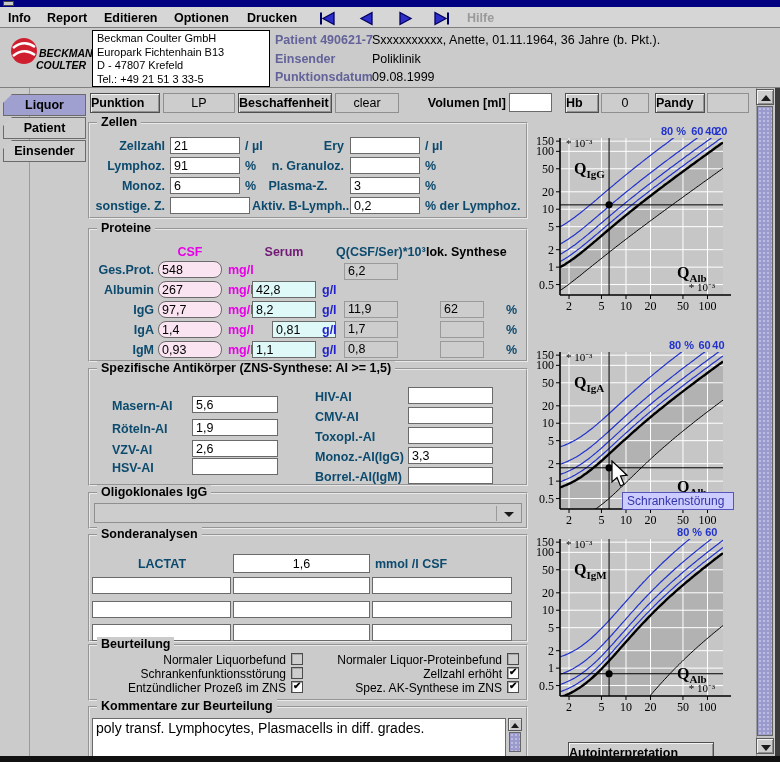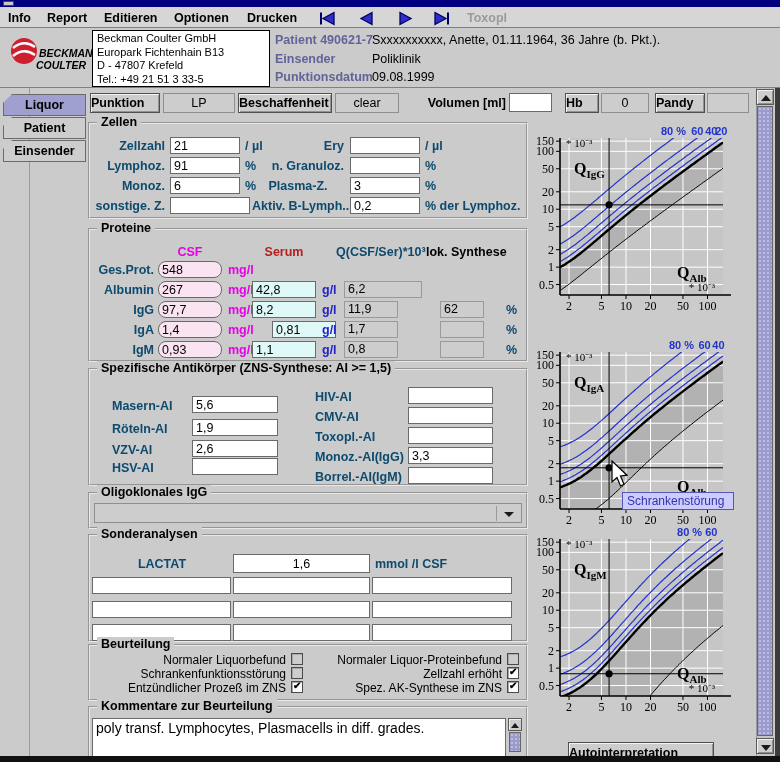--- a/index.html
+++ b/index.html
@@ -89,21 +89,21 @@
   <svg class="navbtn" style="left:355px" viewBox="0 0 24 15">
     <polygon points="17,1.5 6,7.5 17,13.5" fill="#2e2ec8" stroke="#000060" stroke-width="1.3"></polygon>
   </svg>
   <svg class="navbtn" style="left:393px" viewBox="0 0 24 15">
     <polygon points="7,1.5 18,7.5 7,13.5" fill="#2e2ec8" stroke="#000060" stroke-width="1.3"></polygon>
   </svg>
   <svg class="navbtn" style="left:429px" viewBox="0 0 24 15">
     <polygon points="6,1.5 17,7.5 6,13.5" fill="#2e2ec8" stroke="#000060" stroke-width="1.3"></polygon>
     <line x1="19" y1="1.5" x2="19" y2="13.5" stroke="#000060" stroke-width="2"></line>
   </svg>
-  <span class="menu-item disabled" style="left:467px">Toxopl</span>
+  <span class="menu-item disabled" style="left:467px">Hilfe</span>
 </div>
 
 <svg class="abs" style="left:6px; top:31px; width:86px; height:56px;" viewBox="0 0 86 56">
   <circle cx="18" cy="20" r="13" fill="#cf1f2f"></circle>
   <path d="M7 17 Q18 8 29 16" stroke="#fff" stroke-width="2.4" fill="none"></path>
   <path d="M7 25 Q18 16 29 24" stroke="#fff" stroke-width="2.4" fill="none"></path>
   <text x="33" y="26" font-size="10.5" font-weight="bold" font-style="italic" font-family="Liberation Sans, sans-serif">BECKMAN</text>
   <text x="30" y="38" font-size="10.5" font-weight="bold" font-style="italic" font-family="Liberation Sans, sans-serif">COULTER</text>
 </svg>
 <div class="abs addrbox">
@@ -163,34 +163,34 @@
 <span class="flbl" style="left:82px; top:199px; width:83px; text-align:right">sonstige. Z.</span>
 <input class="winp" style="left: 170px; top: 197px; width: 80px; height: 17px;" readonly="" value="">
 <span class="flbl" style="left:252px; top:199px; width:92px; text-align:right">Aktiv. B-Lymph...</span>
 <input class="winp" style="left: 350px; top: 197px; width: 70px; height: 17px;" readonly="" value="0,2">
 <span class="flbl" style="left:425px; top:199px">% der Lymphoz.</span>
 
 <div class="grp" style="left:88px; top:228px; width:440px; height:134px">
   <span class="grp-title">Proteine</span>
 </div>
 <span class="abs" style="left:158px; top:245px; width:64px; text-align:center; color:#e800e8; font-weight:bold; font-size:12.5px">CSF</span>
-<span class="abs" style="left:252px; top:245px; width:64px; text-align:center; color:#b91c1c; font-weight:bold; font-size:12.5px">Serum</span>
+<span class="abs" style="left:252px; top:245px; width:64px; text-align:center; color:#701a75; font-weight:bold; font-size:12.5px">Serum</span>
 <span class="flbl" style="left:336px; top:245px">Q(CSF/Ser)*10³</span>
 <span class="blk" style="left:426px; top:245px">lok. Synthese</span>
 
 <span class="flbl" style="left:88px; top:263px; width:66px; text-align:right">Ges.Prot.</span>
 <input class="winp csf" style="left: 158px; top: 261px; width: 64px; height: 17px;" readonly="" value="548">
 <span class="abs" style="left:228px; top:263px; color:#e800e8; font-weight:bold; font-size:12.5px">mg/l</span>
 
 <span class="flbl" style="left:88px; top:283px; width:66px; text-align:right">Albumin</span>
 <input class="winp csf" style="left: 158px; top: 281px; width: 64px; height: 17px;" readonly="" value="267">
 <span class="abs" style="left:228px; top:283px; color:#e800e8; font-weight:bold; font-size:12.5px">mg/l</span>
 <input class="winp ser" style="left: 252px; top: 281px; width: 64px; height: 17px;" readonly="" value="42,8">
 <span class="abs" style="left:322px; top:283px; color:#2222cc; font-weight:bold; font-size:12.5px">g/l</span>
-<div class="qfield" style="left:344px; top:281px; width:78px; height:17px">6,2</div>
+<div class="qfield" style="left:344px; top:263px; width:54px; height:17px">6,2</div>
 
 <span class="flbl" style="left:88px; top:303px; width:66px; text-align:right">IgG</span>
 <input class="winp csf" style="left: 158px; top: 301px; width: 64px; height: 17px;" readonly="" value="97,7">
 <span class="abs" style="left:228px; top:303px; color:#e800e8; font-weight:bold; font-size:12.5px">mg/l</span>
 <input class="winp ser" style="left: 252px; top: 301px; width: 64px; height: 17px;" readonly="" value="8,2">
 <span class="abs" style="left:322px; top:303px; color:#2222cc; font-weight:bold; font-size:12.5px">g/l</span>
 <div class="qfield" style="left:344px; top:301px; width:54px; height:17px">11,9</div>
 <div class="qfield" style="left:440px; top:301px; width:44px; height:17px">62</div>
 <span class="flbl" style="left:506px; top:303px">%</span>
 

